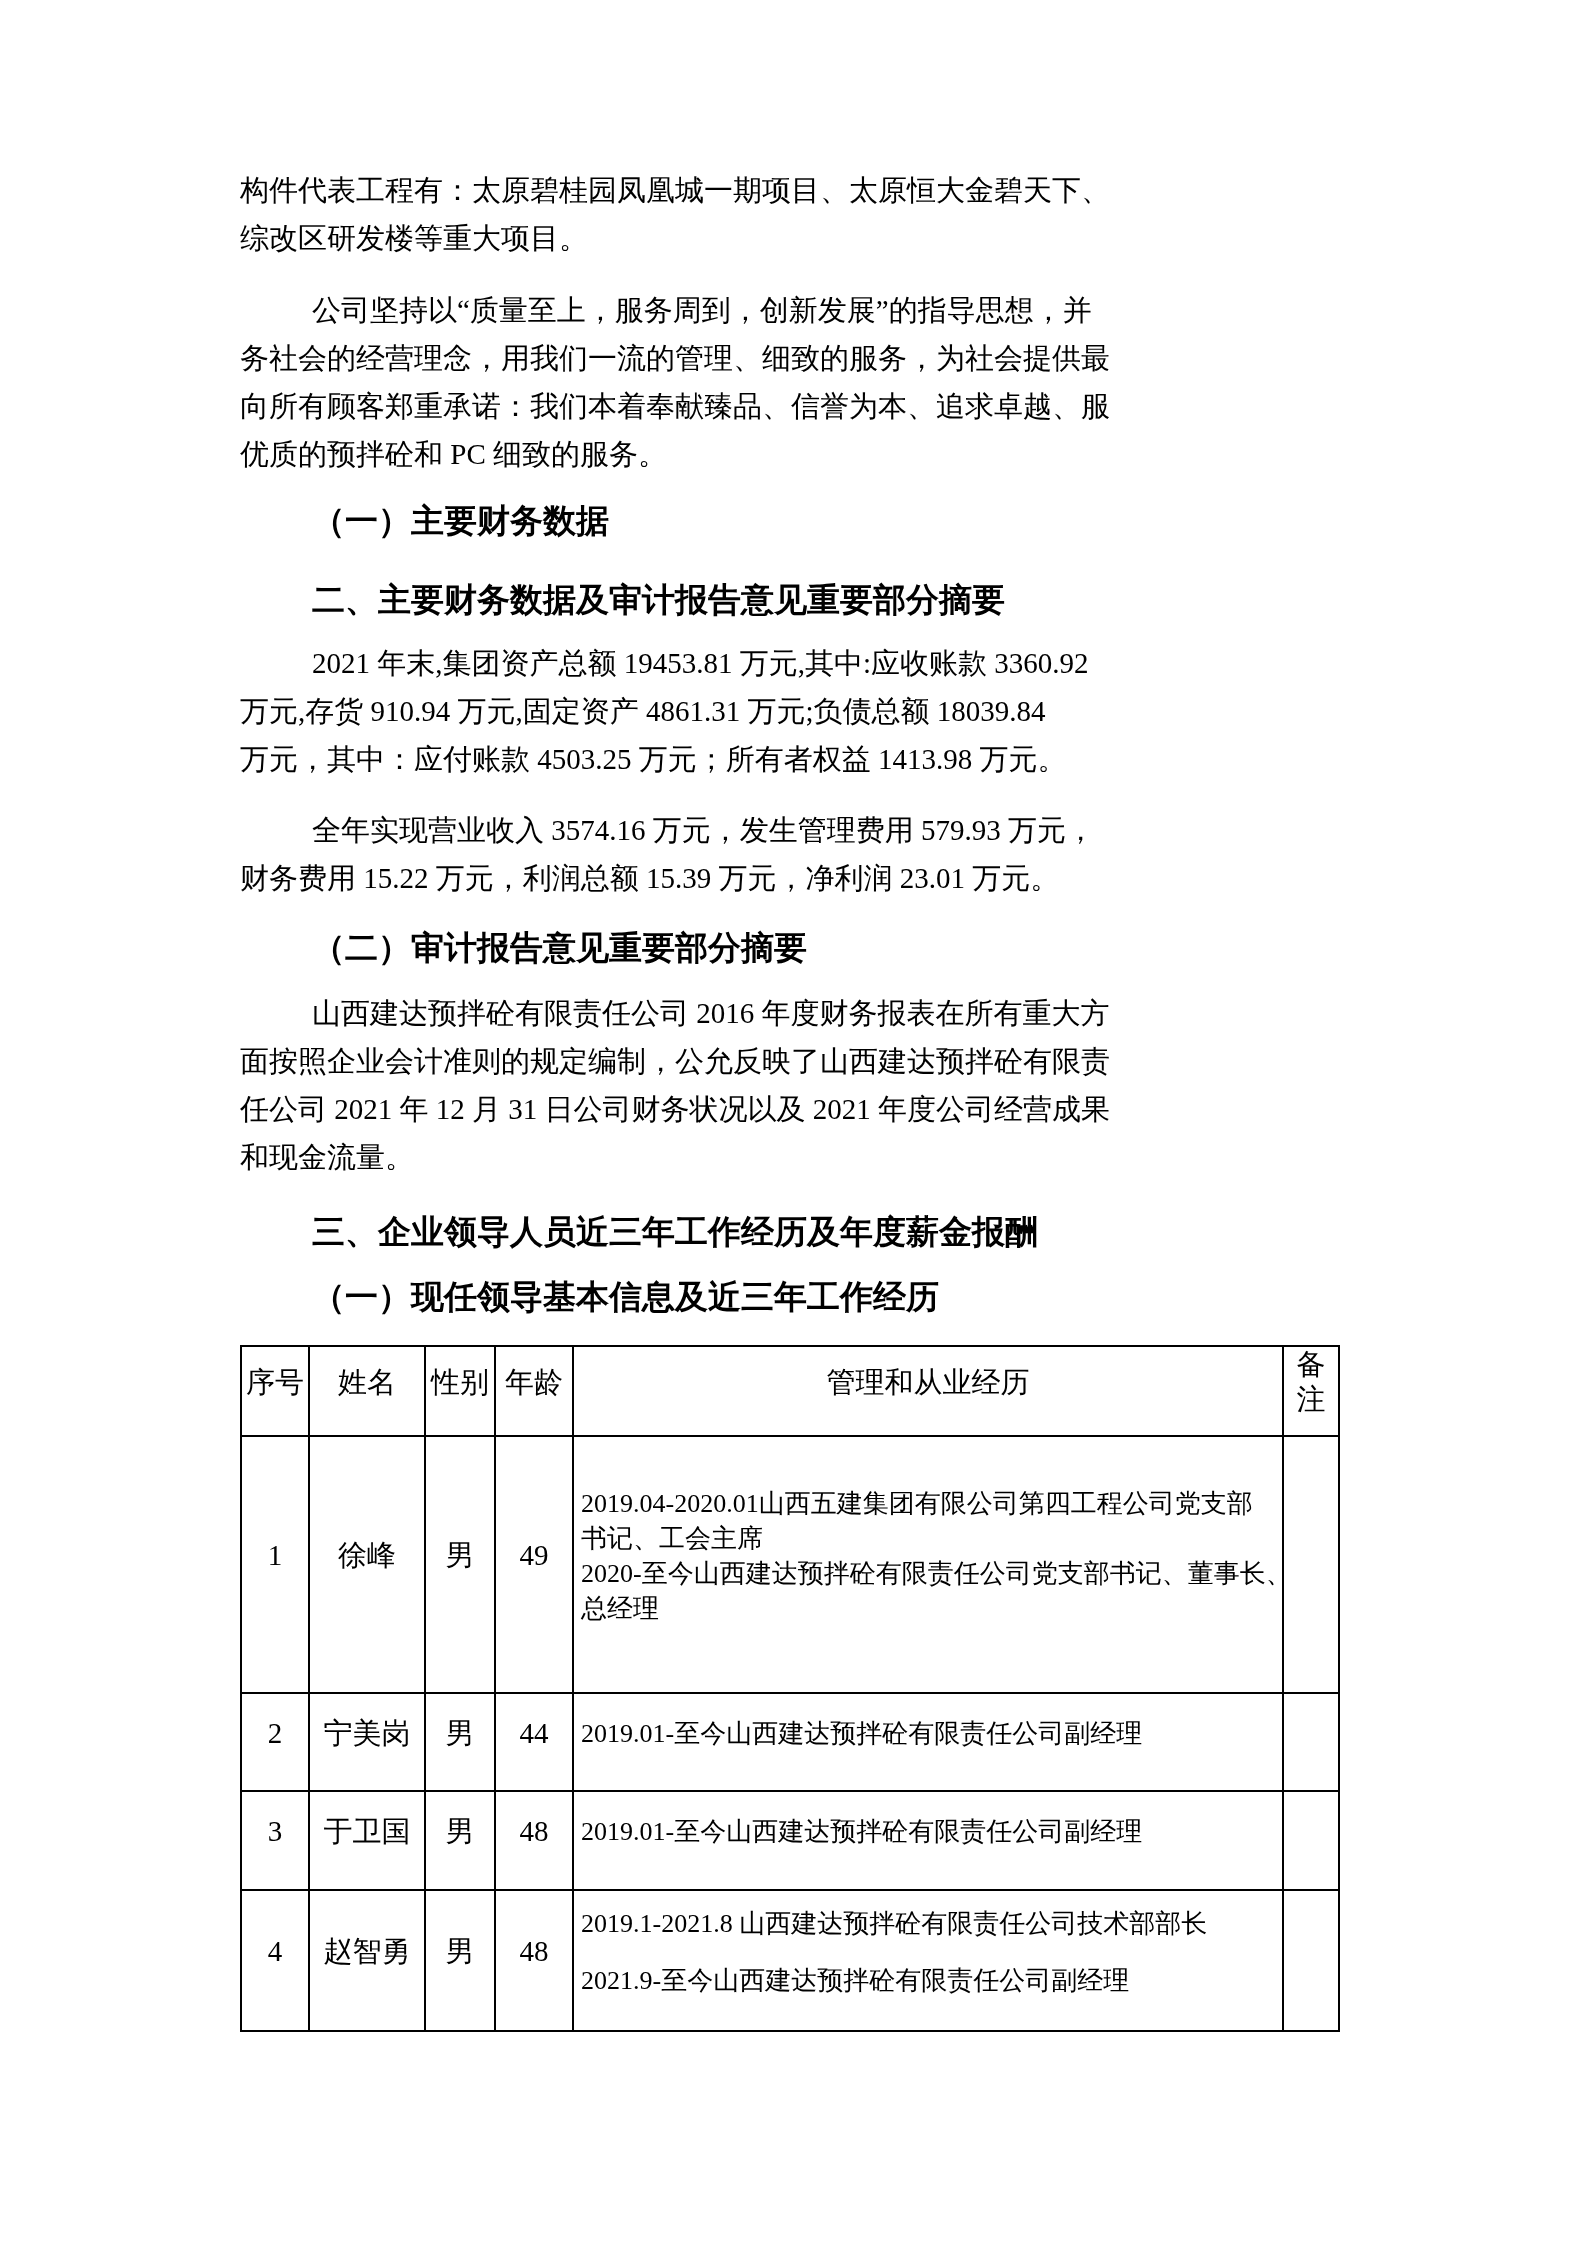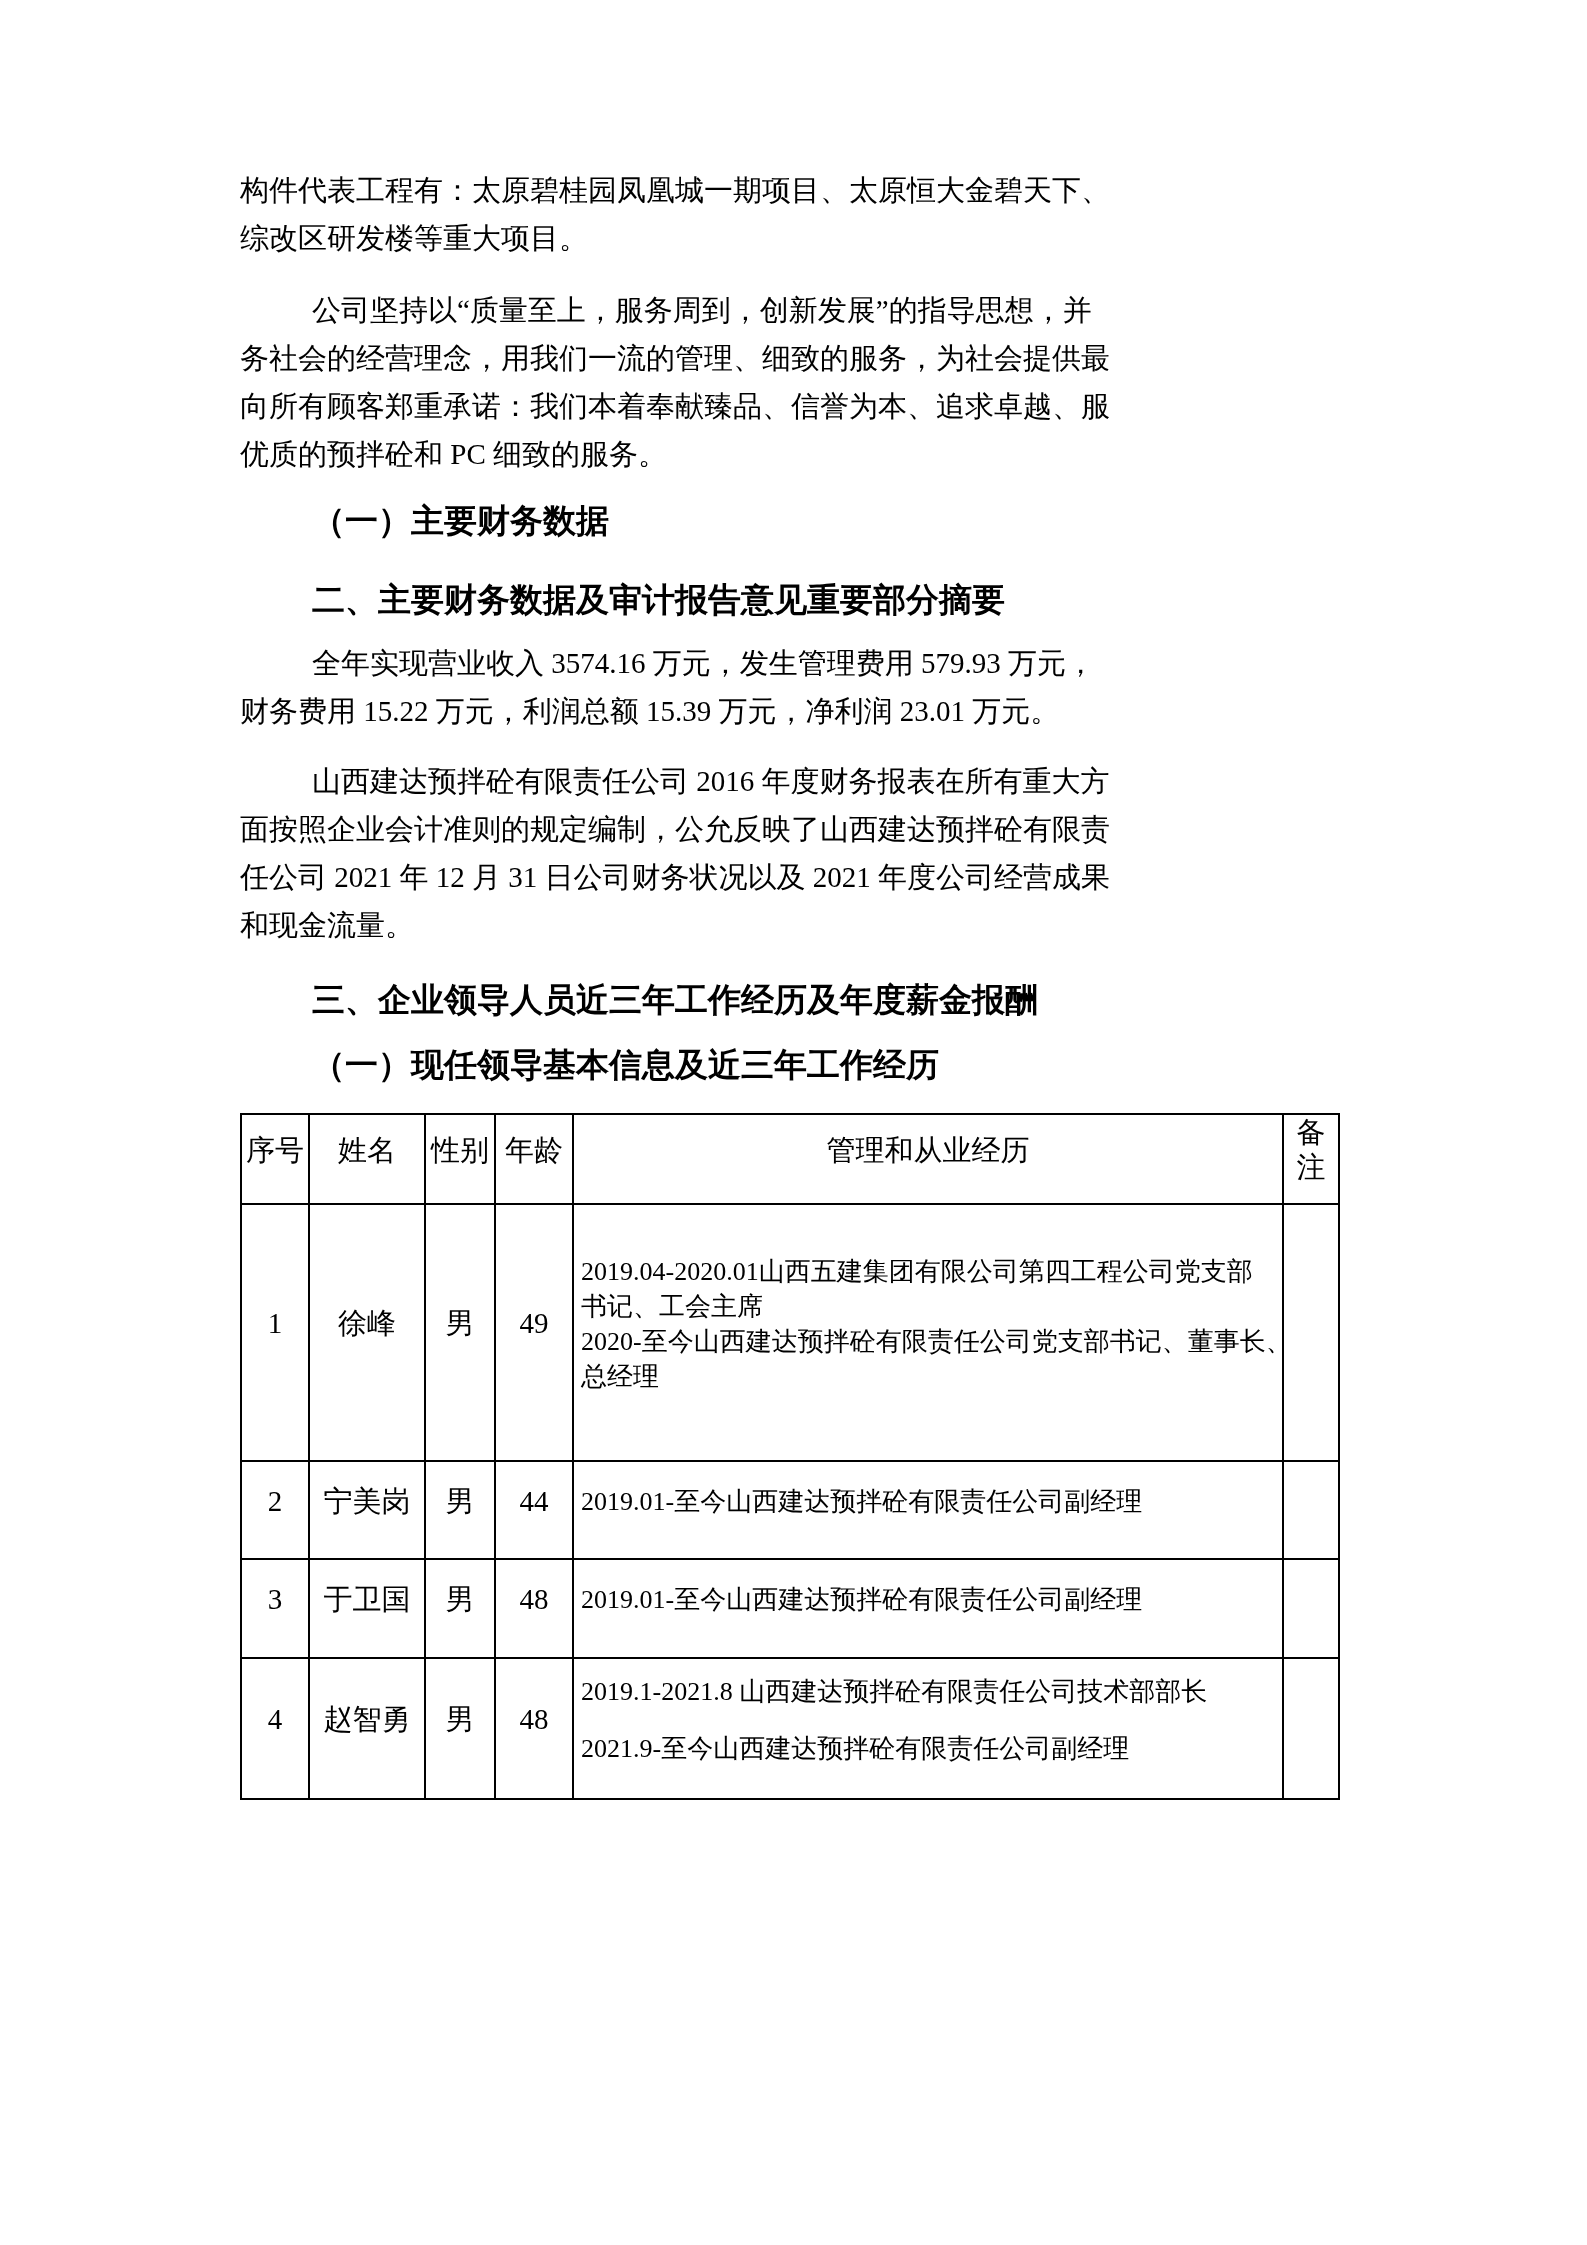--- a/index.html
+++ b/index.html
@@ -89,26 +89,32 @@
         <div class="gen-line">公司坚持以“质量至上，服务周到，创新发展”的指导思想，并</div>
         <div class="gen-line">务社会的经营理念，用我们一流的管理、细致的服务，为社会提供最</div>
         <div class="gen-line">向所有顾客郑重承诺：我们本着奉献臻品、信誉为本、追求卓越、服</div>
         <div class="gen-line">优质的预拌砼和 PC 细致的服务。</div>
       </div>
 
     <div class="heading mb31">（一）主要财务数据</div>
 
     <div class="heading mb15">二、主要财务数据及审计报告意见重要部分摘要</div>
 
+    <div class="para indent mb23">
+        <div class="gen-line">2021 年末,集团资产总额 19453.81 万元,其中:应收账款 3360.92</div>
+        <div class="gen-line">万元,存货 910.94 万元,固定资产 4861.31 万元;负债总额 18039.84</div>
+        <div class="gen-line">万元，其中：应付账款 4503.25 万元；所有者权益 1413.98 万元。</div>
+      </div>
 
     <div class="para indent mb22">
         <div class="gen-line">全年实现营业收入 3574.16 万元，发生管理费用 579.93 万元，</div>
         <div class="gen-line">财务费用 15.22 万元，利润总额 15.39 万元，净利润 23.01 万元。</div>
       </div>
 
+    <div class="heading mb17">（二）审计报告意见重要部分摘要</div>
 
     <div class="para indent mb27">
         <div class="gen-line">山西建达预拌砼有限责任公司 2016 年度财务报表在所有重大方</div>
         <div class="gen-line">面按照企业会计准则的规定编制，公允反映了山西建达预拌砼有限责</div>
         <div class="gen-line">任公司 2021 年 12 月 31 日公司财务状况以及 2021 年度公司经营成果</div>
         <div class="gen-line">和现金流量。</div>
       </div>
 
     <div class="heading mb17">三、企业领导人员近三年工作经历及年度薪金报酬</div>
 

